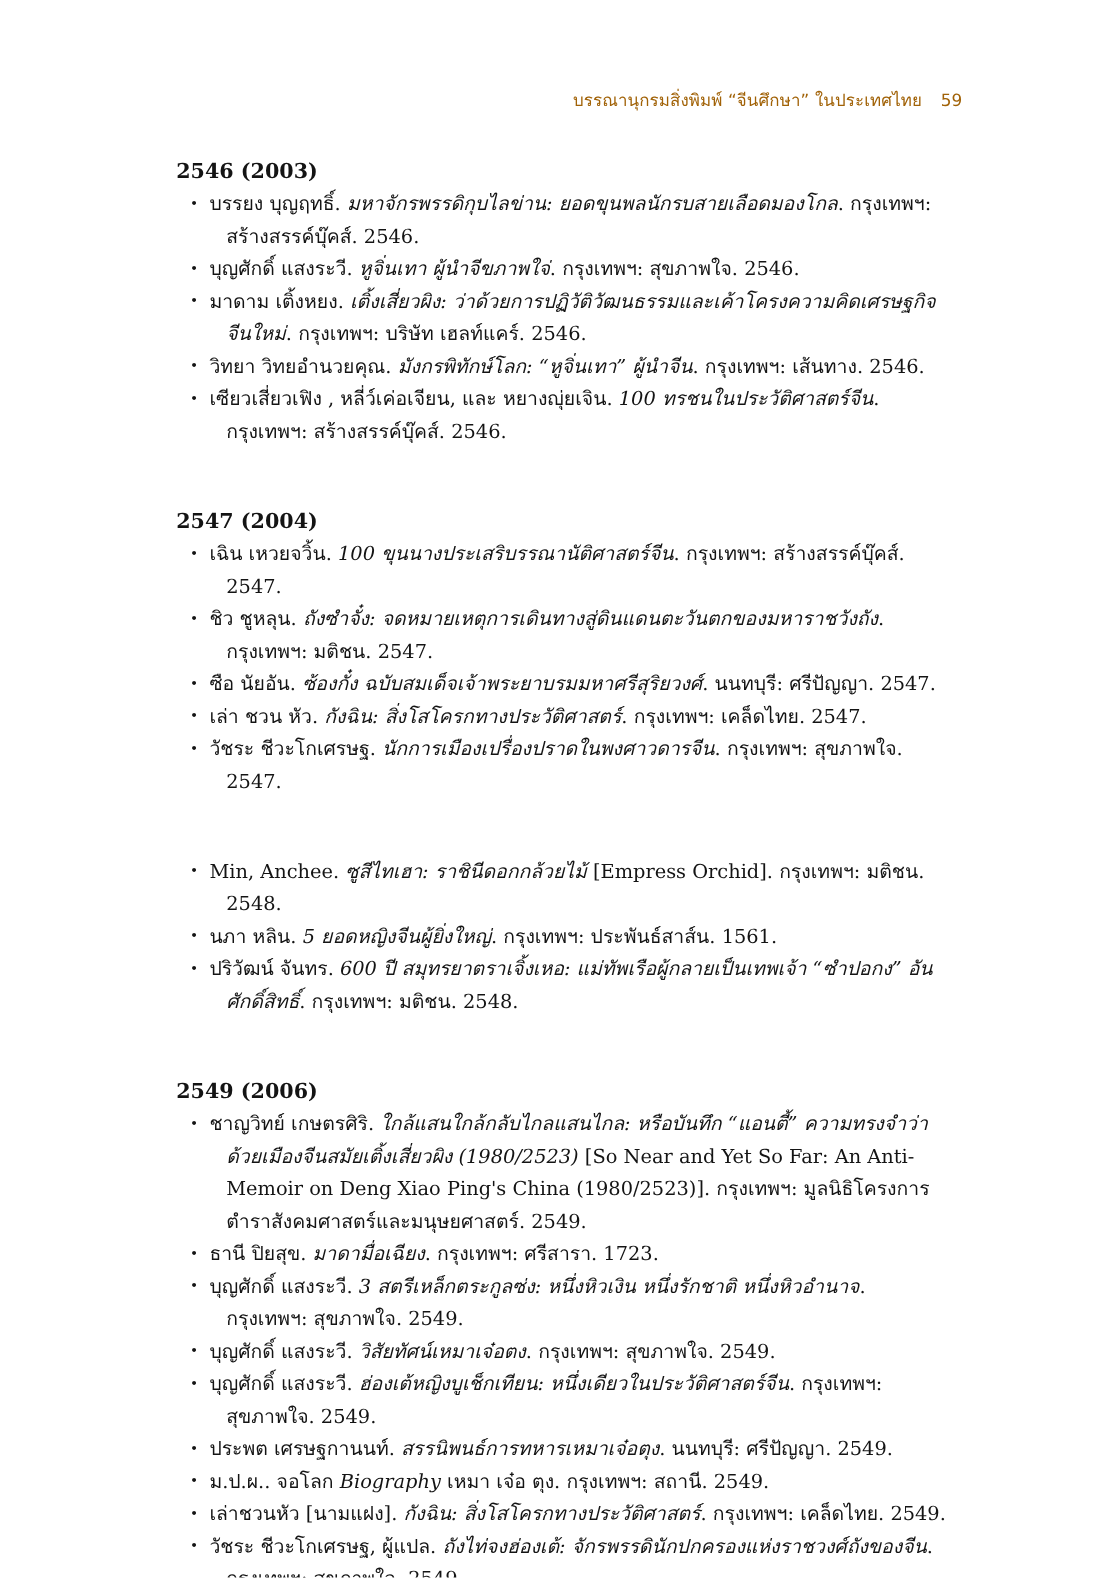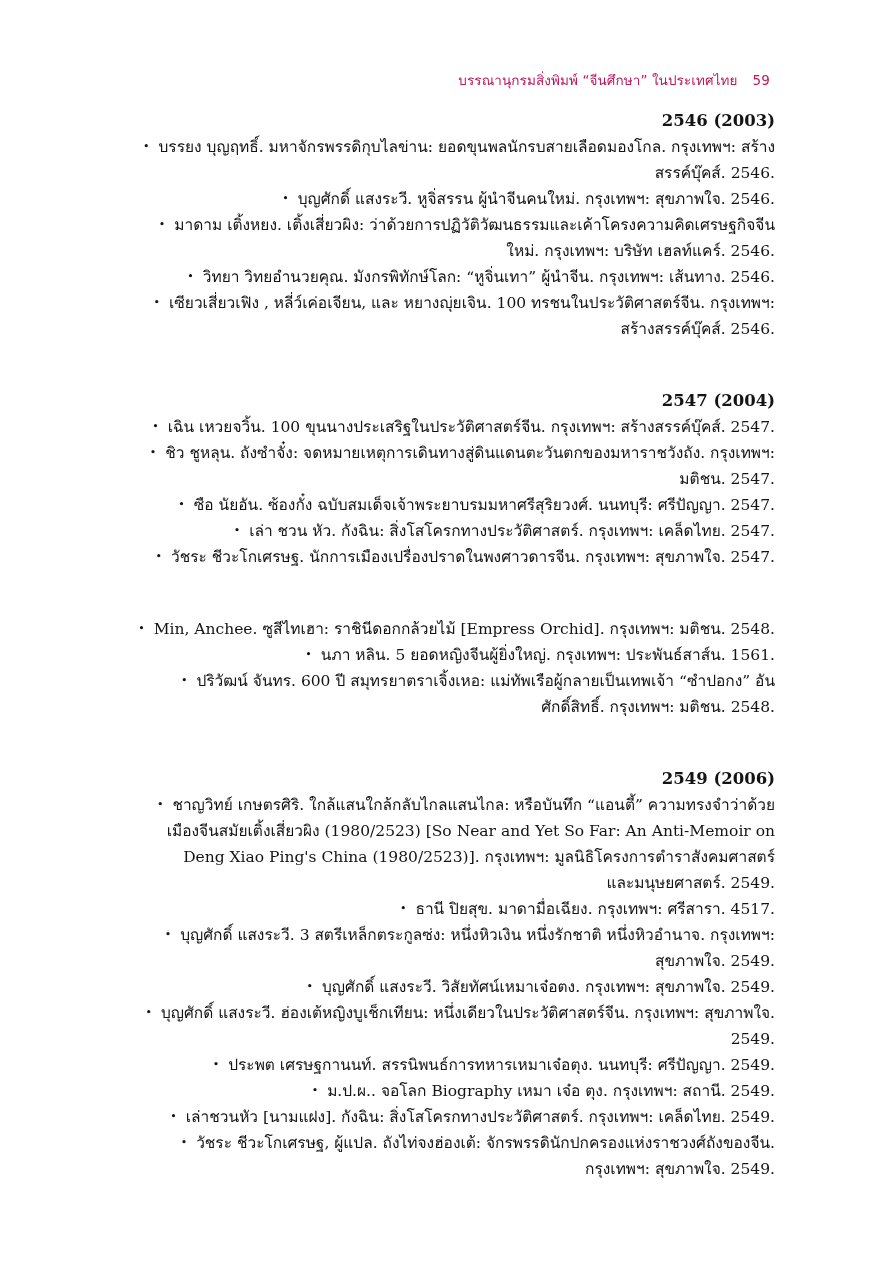--- a/index.html
+++ b/index.html
@@ -15,33 +15,33 @@
     font-family: "DejaVu Serif", "Liberation Serif", serif;
     color: #141414;
   }
   .running-head {
     position: absolute;
     top: 69px;
     right: 122px;
     font-family: "DejaVu Sans", "Liberation Sans", sans-serif;
     font-size: 13.5px;
     letter-spacing: 0.1px;
-    color: #be185d;
+    color: #a16207;
     white-space: nowrap;
   }
   .running-head .pagenum {
     margin-left: 15px;
   }
   main#bib {
     position: absolute;
     left: 125px;
     top: 108px;
     width: 650px;
   }
-  section.section { margin: 0; text-align: right; }
+  section.section { margin: 16px; }
   section.section + section.section { margin-top: 46px; }
   .section-heading {
     font-size: 16.5px;
     font-weight: bold;
     line-height: 26px;
     margin: 0;
     font-variant-numeric: oldstyle-nums;
   }
   .entry {
     font-size: 15.5px;
@@ -49,55 +49,55 @@
     padding-left: 40px;
     text-indent: -29px;
     font-variant-numeric: oldstyle-nums;
   }
   .bullet {
     font-size: 11px;
     margin-right: 9px;
     vertical-align: 2px;
     color: #141414;
   }
-  .seg-i { }
+  .seg-i { font-style: italic; }
 </style>
 </head>
 <body>
 
 <div class="running-head">
   <span>บรรณานุกรมสิ่งพิมพ์ “จีนศึกษา” ในประเทศไทย</span><span class="pagenum">59</span>
 </div>
 
 <main id="bib">
     <section class="section">
       <h2 class="section-heading">2546 (2003)</h2>
       <div class="entry"><span class="bullet">•</span><span class="entry-text"><span class="seg">บรรยง บุญฤทธิ์. </span><span class="seg seg-i">มหาจักรพรรดิกุบไลข่าน: ยอดขุนพลนักรบสายเลือดมองโกล</span><span class="seg">. กรุงเทพฯ: สร้างสรรค์บุ๊คส์. 2546.</span></span></div>
-      <div class="entry"><span class="bullet">•</span><span class="entry-text"><span class="seg">บุญศักดิ์ แสงระวี. </span><span class="seg seg-i">หูจิ่สรรน ผู้นำจีนคนใหม่</span><span class="seg">. กรุงเทพฯ: สุขภาพใจ. 2546.</span></span></div>
+      <div class="entry"><span class="bullet">•</span><span class="entry-text"><span class="seg">บุญศักดิ์ แสงระวี. </span><span class="seg seg-i">หูจิ่นเทา ผู้นำจีขภาพใจ่</span><span class="seg">. กรุงเทพฯ: สุขภาพใจ. 2546.</span></span></div>
       <div class="entry"><span class="bullet">•</span><span class="entry-text"><span class="seg">มาดาม เติ้งหยง. </span><span class="seg seg-i">เติ้งเสี่ยวผิง: ว่าด้วยการปฏิวัติวัฒนธรรมและเค้าโครงความคิดเศรษฐกิจจีนใหม่</span><span class="seg">. กรุงเทพฯ: บริษัท เฮลท์แคร์. 2546.</span></span></div>
       <div class="entry"><span class="bullet">•</span><span class="entry-text"><span class="seg">วิทยา วิทยอำนวยคุณ. </span><span class="seg seg-i">มังกรพิทักษ์โลก: “หูจิ่นเทา” ผู้นำจีน</span><span class="seg">. กรุงเทพฯ: เส้นทาง. 2546.</span></span></div>
       <div class="entry"><span class="bullet">•</span><span class="entry-text"><span class="seg">เซียวเสี่ยวเฟิง , หลี่ว์เค่อเจียน, และ หยางญุ่ยเจิน. </span><span class="seg seg-i">100 ทรชนในประวัติศาสตร์จีน</span><span class="seg">. กรุงเทพฯ: สร้างสรรค์บุ๊คส์. 2546.</span></span></div>
     </section>
     <section class="section">
       <h2 class="section-heading">2547 (2004)</h2>
-      <div class="entry"><span class="bullet">•</span><span class="entry-text"><span class="seg">เฉิน เหวยจวิ้น. </span><span class="seg seg-i">100 ขุนนางประเสริฐในประวัติศาสตร์จีน</span><span class="seg">. กรุงเทพฯ: สร้างสรรค์บุ๊คส์. 2547.</span></span></div>
+      <div class="entry"><span class="bullet">•</span><span class="entry-text"><span class="seg">เฉิน เหวยจวิ้น. </span><span class="seg seg-i">100 ขุนนางประเสริบรรณานัติศาสตร์จีน</span><span class="seg">. กรุงเทพฯ: สร้างสรรค์บุ๊คส์. 2547.</span></span></div>
       <div class="entry"><span class="bullet">•</span><span class="entry-text"><span class="seg">ชิว ชูหลุน. </span><span class="seg seg-i">ถังซำจั๋ง: จดหมายเหตุการเดินทางสู่ดินแดนตะวันตกของมหาราชวังถัง</span><span class="seg">. กรุงเทพฯ: มติชน. 2547.</span></span></div>
       <div class="entry"><span class="bullet">•</span><span class="entry-text"><span class="seg">ซือ นัยอัน. </span><span class="seg seg-i">ซ้องกั๋ง ฉบับสมเด็จเจ้าพระยาบรมมหาศรีสุริยวงศ์</span><span class="seg">. นนทบุรี: ศรีปัญญา. 2547.</span></span></div>
       <div class="entry"><span class="bullet">•</span><span class="entry-text"><span class="seg">เล่า ชวน หัว. </span><span class="seg seg-i">กังฉิน: สิ่งโสโครกทางประวัติศาสตร์</span><span class="seg">. กรุงเทพฯ: เคล็ดไทย. 2547.</span></span></div>
       <div class="entry"><span class="bullet">•</span><span class="entry-text"><span class="seg">วัชระ ชีวะโกเศรษฐ. </span><span class="seg seg-i">นักการเมืองเปรื่องปราดในพงศาวดารจีน</span><span class="seg">. กรุงเทพฯ: สุขภาพใจ. 2547.</span></span></div>
     </section>
     <section class="section">
       <div class="entry"><span class="bullet">•</span><span class="entry-text"><span class="seg">Min, Anchee. </span><span class="seg seg-i">ซูสีไทเฮา: ราชินีดอกกล้วยไม้</span><span class="seg"> [Empress Orchid]. กรุงเทพฯ: มติชน. 2548.</span></span></div>
       <div class="entry"><span class="bullet">•</span><span class="entry-text"><span class="seg">นภา หลิน. </span><span class="seg seg-i">5 ยอดหญิงจีนผู้ยิ่งใหญ่</span><span class="seg">. กรุงเทพฯ: ประพันธ์สาส์น. 1561.</span></span></div>
       <div class="entry"><span class="bullet">•</span><span class="entry-text"><span class="seg">ปริวัฒน์ จันทร. </span><span class="seg seg-i">600 ปี สมุทรยาตราเจิ้งเหอ: แม่ทัพเรือผู้กลายเป็นเทพเจ้า “ซำปอกง” อันศักดิ์สิทธิ์</span><span class="seg">. กรุงเทพฯ: มติชน. 2548.</span></span></div>
     </section>
     <section class="section">
       <h2 class="section-heading">2549 (2006)</h2>
       <div class="entry"><span class="bullet">•</span><span class="entry-text"><span class="seg">ชาญวิทย์ เกษตรศิริ. </span><span class="seg seg-i">ใกล้แสนใกล้กลับไกลแสนไกล: หรือบันทึก “แอนตี้” ความทรงจำว่าด้วยเมืองจีนสมัยเติ้งเสี่ยวผิง (1980/2523)</span><span class="seg"> [So Near and Yet So Far: An Anti-Memoir on Deng Xiao Ping's China (1980/2523)]. กรุงเทพฯ: มูลนิธิโครงการตำราสังคมศาสตร์และมนุษยศาสตร์. 2549.</span></span></div>
-      <div class="entry"><span class="bullet">•</span><span class="entry-text"><span class="seg">ธานี ปิยสุข. </span><span class="seg seg-i">มาดามื่อเฉียง</span><span class="seg">. กรุงเทพฯ: ศรีสารา. 4517.</span></span></div>
+      <div class="entry"><span class="bullet">•</span><span class="entry-text"><span class="seg">ธานี ปิยสุข. </span><span class="seg seg-i">มาดามื่อเฉียง</span><span class="seg">. กรุงเทพฯ: ศรีสารา. 1723.</span></span></div>
       <div class="entry"><span class="bullet">•</span><span class="entry-text"><span class="seg">บุญศักดิ์ แสงระวี. </span><span class="seg seg-i">3 สตรีเหล็กตระกูลซ่ง: หนึ่งหิวเงิน หนึ่งรักชาติ หนึ่งหิวอำนาจ</span><span class="seg">. กรุงเทพฯ: สุขภาพใจ. 2549.</span></span></div>
       <div class="entry"><span class="bullet">•</span><span class="entry-text"><span class="seg">บุญศักดิ์ แสงระวี. </span><span class="seg seg-i">วิสัยทัศน์เหมาเจ๋อตง</span><span class="seg">. กรุงเทพฯ: สุขภาพใจ. 2549.</span></span></div>
       <div class="entry"><span class="bullet">•</span><span class="entry-text"><span class="seg">บุญศักดิ์ แสงระวี. </span><span class="seg seg-i">ฮ่องเต้หญิงบูเช็กเทียน: หนึ่งเดียวในประวัติศาสตร์จีน</span><span class="seg">. กรุงเทพฯ: สุขภาพใจ. 2549.</span></span></div>
       <div class="entry"><span class="bullet">•</span><span class="entry-text"><span class="seg">ประพต เศรษฐกานนท์. </span><span class="seg seg-i">สรรนิพนธ์การทหารเหมาเจ๋อตุง</span><span class="seg">. นนทบุรี: ศรีปัญญา. 2549.</span></span></div>
       <div class="entry"><span class="bullet">•</span><span class="entry-text"><span class="seg">ม.ป.ผ.. จอโลก </span><span class="seg seg-i">Biography</span><span class="seg"> เหมา เจ๋อ ตุง. กรุงเทพฯ: สถานี. 2549.</span></span></div>
       <div class="entry"><span class="bullet">•</span><span class="entry-text"><span class="seg">เล่าชวนหัว [นามแฝง]. </span><span class="seg seg-i">กังฉิน: สิ่งโสโครกทางประวัติศาสตร์</span><span class="seg">. กรุงเทพฯ: เคล็ดไทย. 2549.</span></span></div>
       <div class="entry"><span class="bullet">•</span><span class="entry-text"><span class="seg">วัชระ ชีวะโกเศรษฐ, ผู้แปล. </span><span class="seg seg-i">ถังไท่จงฮ่องเต้: จักรพรรดินักปกครองแห่งราชวงศ์ถังของจีน</span><span class="seg">. กรุงเทพฯ: สุขภาพใจ. 2549.</span></span></div>
     </section>
   </main>
 

